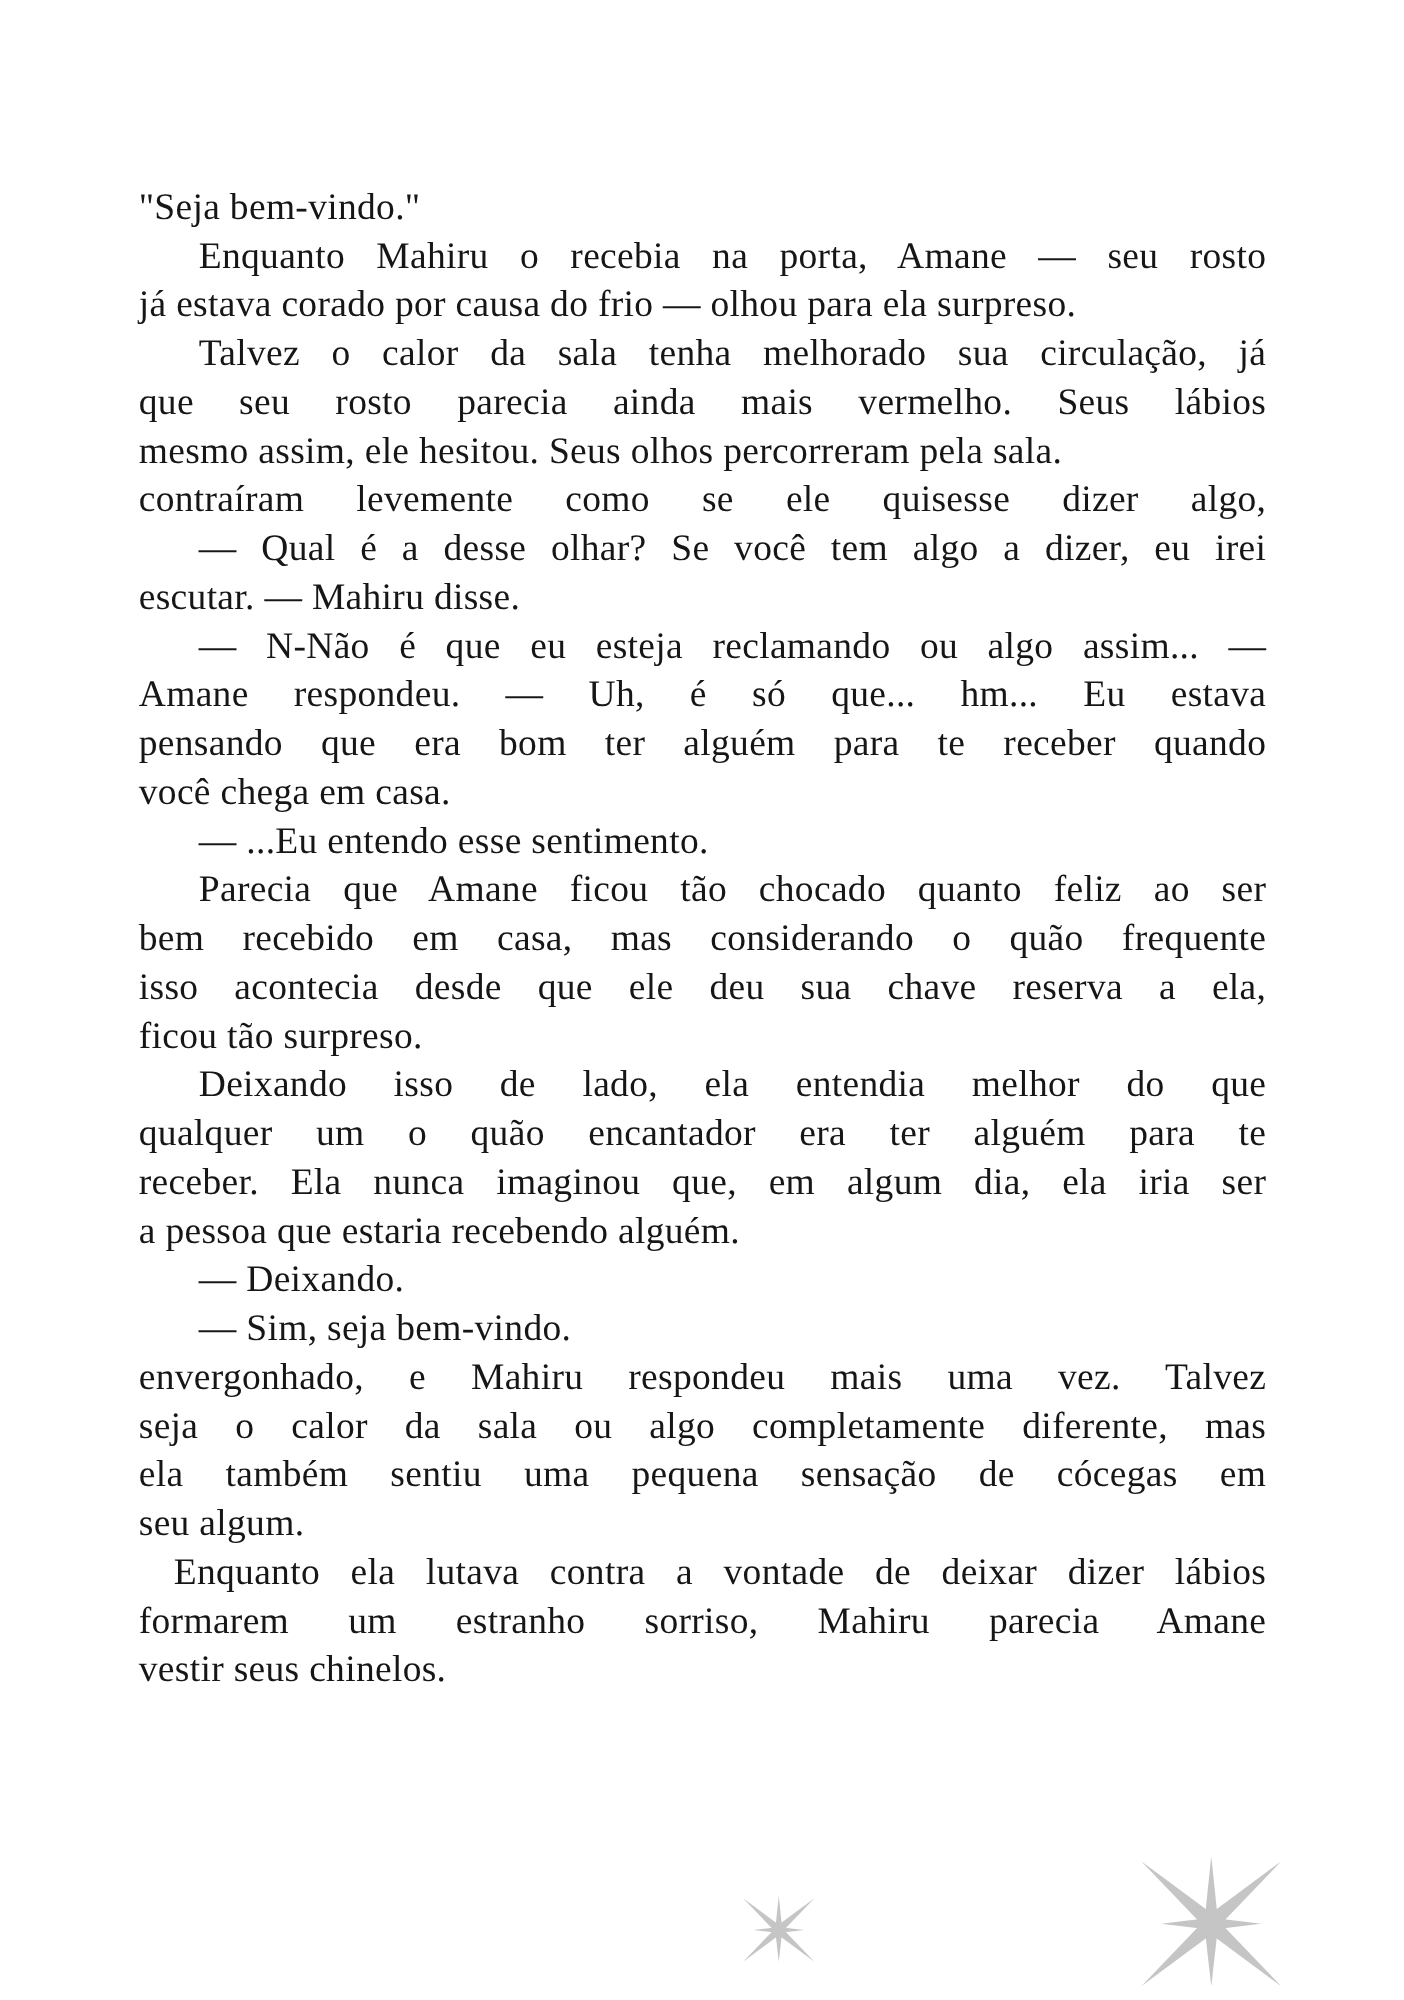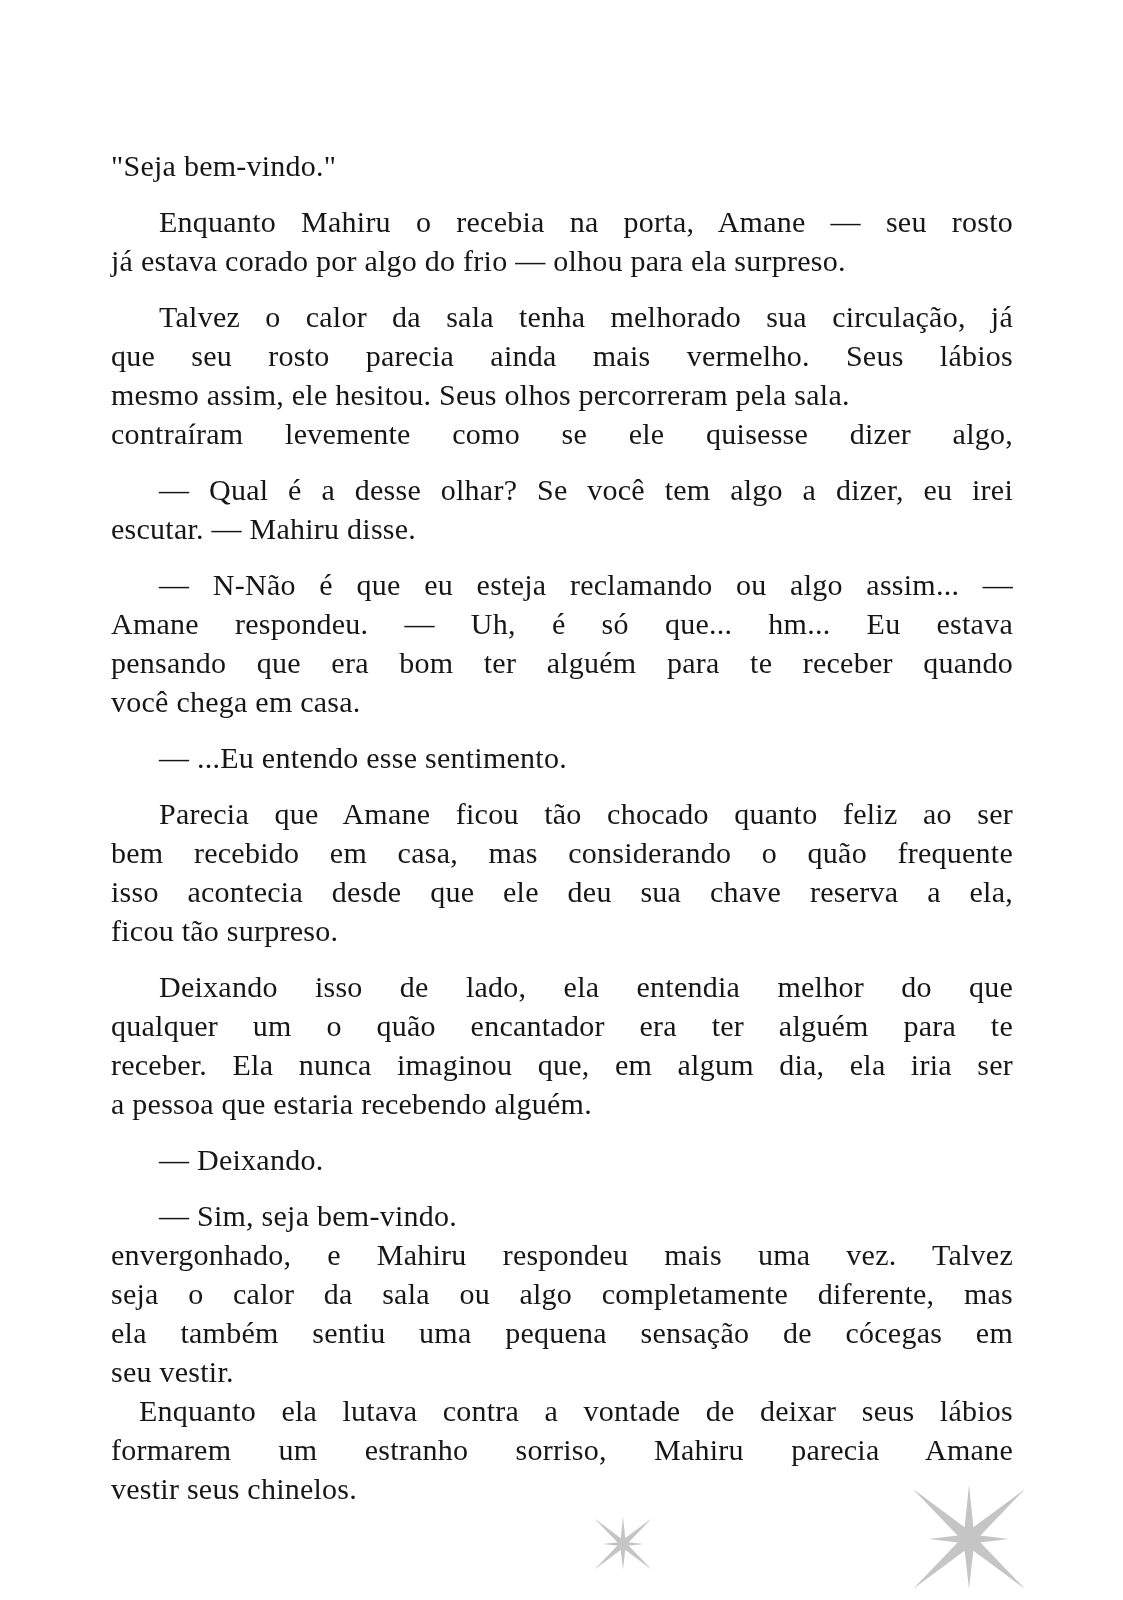--- a/index.html
+++ b/index.html
@@ -25,21 +25,21 @@
     letter-spacing: 0.25px;
   }
   .line {
     text-align: left;
     min-height: 39px;
   }
   .line.j {
     text-align: justify;
     text-align-last: justify;
   }
-  .line.ind { text-indent: 48px; margin-top: 17px; }
+  .line.ind { text-indent: 48px; }
   .line.ind-sm { text-indent: 28px; }
   .sparkle {
     position: absolute;
     display: block;
   }
   .sparkle-small {
     left: 592px;
     top: 1516px;
     width: 62px;
     height: 56px;
@@ -50,21 +50,21 @@
     width: 126px;
     height: 110px;
   }
 </style>
 </head>
 <body style="background: rgb(255, 255, 255);">
 
 <div class="text-block" style="color: rgb(22, 22, 22);">
     <div class="line">"Seja bem-vindo."</div>
     <div class="line j ind">Enquanto Mahiru o recebia na porta, Amane — seu rosto</div>
-    <div class="line">já estava corado por algo do frio — olhou para ela surpreso.</div>
+    <div class="line">já estava corado por causa do frio — olhou para ela surpreso.</div>
     <div class="line j ind">Talvez o calor da sala tenha melhorado sua circulação, já</div>
     <div class="line j">que seu rosto parecia ainda mais vermelho. Seus lábios</div>
     <div class="line">mesmo assim, ele hesitou. Seus olhos percorreram pela sala.</div>
     <div class="line j">contraíram levemente como se ele quisesse dizer algo,</div>
     <div class="line j ind">— Qual é a desse olhar? Se você tem algo a dizer, eu irei</div>
     <div class="line">escutar. — Mahiru disse.</div>
     <div class="line j ind">— N-Não é que eu esteja reclamando ou algo assim... —</div>
     <div class="line j">Amane respondeu. — Uh, é só que... hm... Eu estava</div>
     <div class="line j">pensando que era bom ter alguém para te receber quando</div>
     <div class="line">você chega em casa.</div>
@@ -75,22 +75,22 @@
     <div class="line">ficou tão surpreso.</div>
     <div class="line j ind">Deixando isso de lado, ela entendia melhor do que</div>
     <div class="line j">qualquer um o quão encantador era ter alguém para te</div>
     <div class="line j">receber. Ela nunca imaginou que, em algum dia, ela iria ser</div>
     <div class="line">a pessoa que estaria recebendo alguém.</div>
     <div class="line ind">— Deixando.</div>
     <div class="line ind">— Sim, seja bem-vindo.</div>
     <div class="line j">envergonhado, e Mahiru respondeu mais uma vez. Talvez</div>
     <div class="line j">seja o calor da sala ou algo completamente diferente, mas</div>
     <div class="line j">ela também sentiu uma pequena sensação de cócegas em</div>
-    <div class="line">seu vestir.</div>
-    <div class="line j ind-sm">Enquanto ela lutava contra a vontade de deixar seus lábios</div>
+    <div class="line">seu algum.</div>
+    <div class="line j ind-sm">Enquanto ela lutava contra a vontade de deixar dizer lábios</div>
     <div class="line j">formarem um estranho sorriso, Mahiru parecia Amane</div>
     <div class="line">vestir seus chinelos.</div>
   </div>
 
 <svg class="sparkle sparkle-small" viewBox="-60 -55 120 110" xmlns="http://www.w3.org/2000/svg">
   <g fill="#c5c5c5">
     <polygon points="-56,-50 -10,-2 -2,-10"></polygon>
     <polygon points="56,-50 2,-10 10,-2"></polygon>
     <polygon points="-56,50 -10,2 -2,10"></polygon>
     <polygon points="56,50 2,10 10,2"></polygon>

